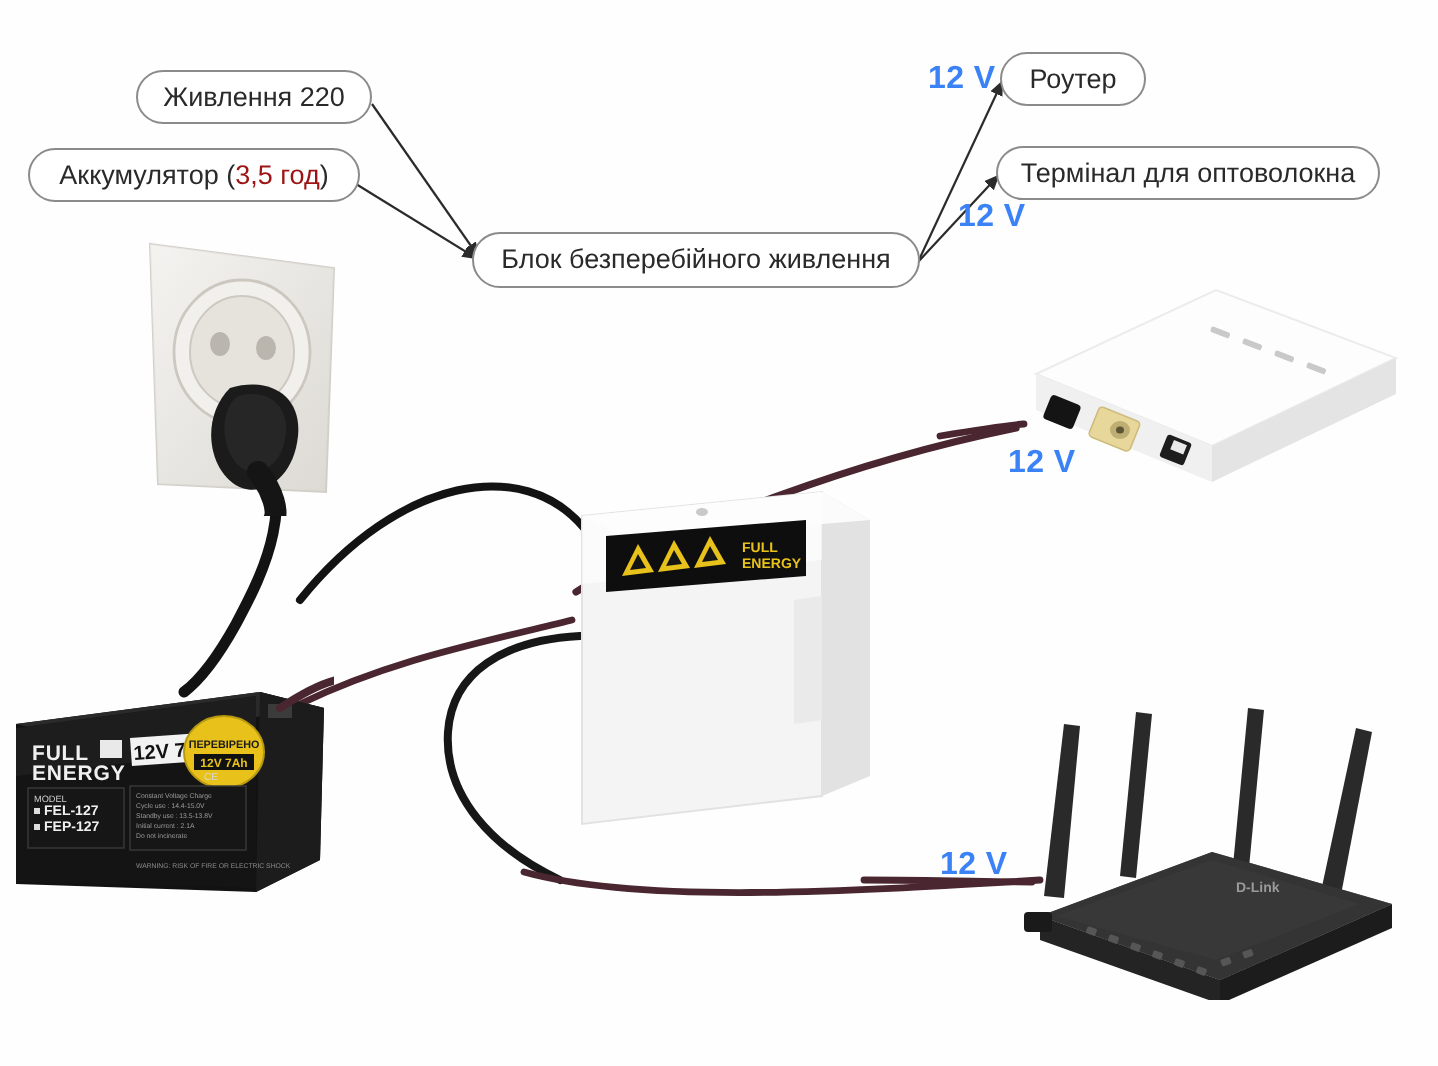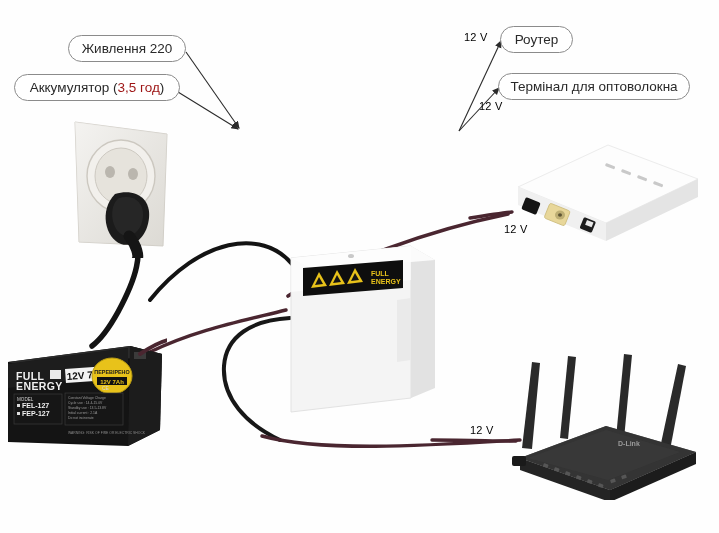--- a/index.html
+++ b/index.html
@@ -34,23 +34,23 @@
     white-space: nowrap;
     box-sizing: border-box;
     z-index: 40;
   }
   .pill .hl {
     color: #9d1414;
     font-weight: normal;
   }
   .vlabel {
     position: absolute;
-    color: #000000;
-    font-size: 11px;
-    font-weight: normal;
+    color: #3b82f6;
+    font-size: 16px;
+    font-weight: bold;
     white-space: nowrap;
     z-index: 40;
     letter-spacing: .2px;
   }
 
   svg.overlay {
     position: absolute;
     left: 0; top: 0;
     width: 719px;
     height: 533px;
@@ -103,20 +103,23 @@
   <div class="pill" style="left:68px;  top:35px;  width:118px; height:27px;">
     <span>Живлення 220</span>
   </div>
 
   <div class="pill" style="left:14px;  top:74px;  width:166px; height:27px;text-align:center;">
     <span>Аккумулятор (</span>
       <span class="hl">3,5 год</span>
       <span>)</span>
   </div>
 
+  <div class="pill" style="left:236px; top:116px; width:224px; height:28px;">
+    <span>Блок безперебійного живлення</span>
+  </div>
 
   <div class="pill" style="left:498px; top:73px;  width:192px; height:27px;">
     <span>Термінал для оптоволокна</span>
   </div>
 
   <div class="pill" style="left:500px; top:26px;  width:73px;  height:27px;">
     <span>Роутер</span>
   </div>
 
   <div class="vlabel" style="left:464px; top:31px;">12 V</div>

